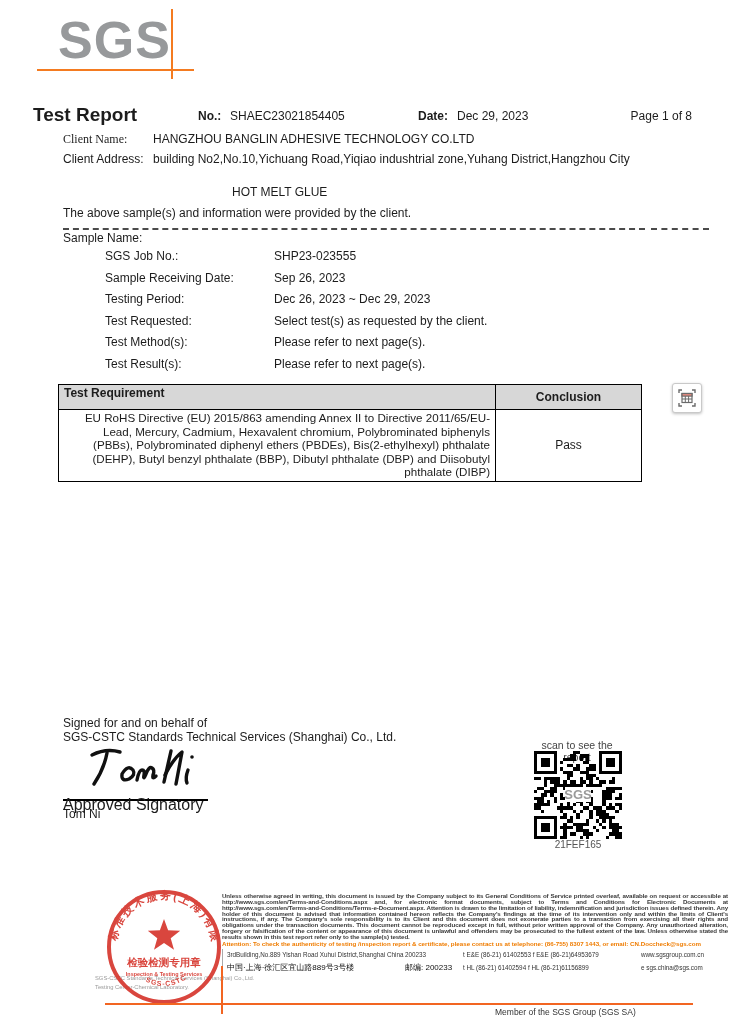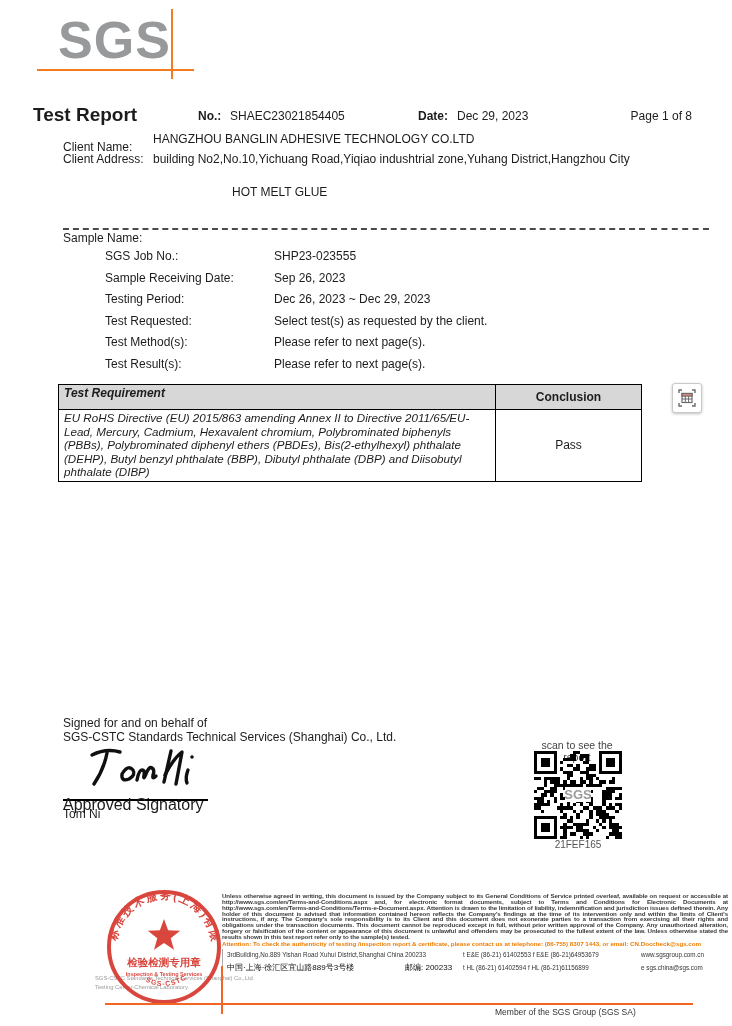--- a/index.html
+++ b/index.html
@@ -15,45 +15,45 @@
   
   .title{left:33px;top:104px;font-size:19px;font-weight:bold;}
   .lbl{font-size:12px;font-weight:bold;}
   .val{font-size:12px;}
   .no-lbl{left:198px;top:109px;}
   .no-val{left:230px;top:109px;}
   .date-lbl{left:418px;top:109px;}
   .date-val{left:457px;top:109px;}
   .page-num{left:612px;top:109px;font-size:12px;width:80px;text-align:right;}
 
-  .client-name-lbl{left:63px;top:140px;font-size:12px;}
+  .client-name-lbl{left:63px;top:132px;font-size:12px;font-family:Liberation Serif, serif;}
   .client-name-val{left:153px;top:132px;font-size:12px;}
   .client-addr-lbl{left:63px;top:152px;font-size:12px;}
   .client-addr-val{left:153px;top:152px;font-size:12px;}
   .sample-lbl{left:63px;top:185px;font-size:12px;margin-top:46px;}
   .sample-val{left:232px;top:185px;font-size:12px;}
   .sample-note{left:63px;top:206px;font-size:12px;}
 
   .dash1{left:63px;top:228px;width:582px;border-top:2px dashed #4a4a4a;}
   .dash2{left:651px;top:228px;width:58px;border-top:2px dashed #4a4a4a;}
 
   .info-rows{left:63px;top:249px;width:600px;margin-left:42px;}
   .info-row{position:relative;height:21.5px;}
   .info-row .l{position:absolute;left:0;top:0;font-size:12px;}
   .info-row .v{position:absolute;left:169px;top:0;font-size:12px;}
 
   
   .req-table{left:58px;top:384px;width:584px;border:1.5px solid #000;box-sizing:border-box;}
   .tr{display:flex;}
   .tr.head{background:#d7d7d7;border-bottom:1.5px solid #000;}
   .td{box-sizing:border-box;}
-  .c1{flex:0 0 437px;border-right:1.5px solid #000;padding:1px 5px 2px 5px;font-style:italic;}
+  .c1{flex:0 0 437px;border-right:1.5px solid #000;padding:1px 5px 2px 5px;}
   .c2{flex:1;display:flex;align-items:center;justify-content:center;padding:5px 4px;}
   .th{font-size:12px;font-weight:bold;}
-  .tr.body .c1{font-size:11.6px;line-height:13.6px;}
+  .tr.body .c1{font-size:11.6px;line-height:13.6px;text-align:right;}
   .tr.body .c2{font-size:12px;}
 
   
   .tool-btn{left:672px;top:383px;width:28px;height:28px;background:#fff;border:1px solid #c9c9c9;
             border-radius:3px;box-shadow:0 1px 3px rgba(0,0,0,.25);display:flex;align-items:center;
             justify-content:center;cursor:pointer;}
 
   
   .signed1{left:63px;top:716px;font-size:12px;}
   .signed2{left:63px;top:730px;font-size:12px;}
@@ -105,20 +105,21 @@
   <span class="abs val date-val">Dec 29, 2023</span>
   <span class="abs page-num">Page 1 of 8</span>
 
   <span class="abs client-name-lbl">Client Name:</span>
   <span class="abs client-name-val">HANGZHOU BANGLIN ADHESIVE TECHNOLOGY CO.LTD</span>
   <span class="abs client-addr-lbl">Client Address:</span>
   <span class="abs client-addr-val">building No2,No.10,Yichuang Road,Yiqiao indushtrial zone,Yuhang District,Hangzhou City</span>
 
   <span class="abs sample-lbl">Sample Name:</span>
   <span class="abs sample-val">HOT MELT GLUE</span>
+  <span class="abs sample-note">The above sample(s) and information were provided by the client.</span>
 
   <div class="abs dash1"></div>
   <div class="abs dash2"></div>
 
   <div class="abs info-rows">
     <div class="info-row">
       <span class="l">SGS Job No.:</span>
       <span class="v">SHP23-023555</span>
     </div>
     <div class="info-row">

